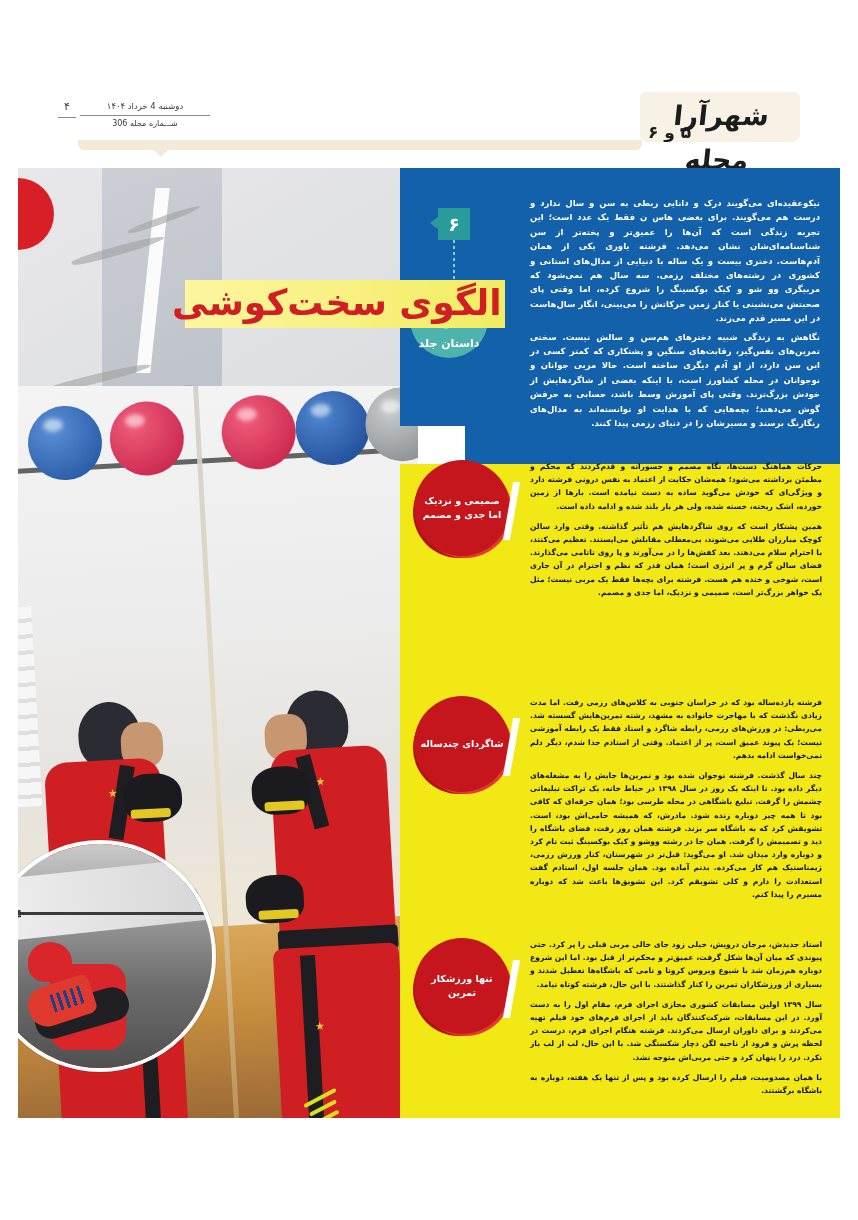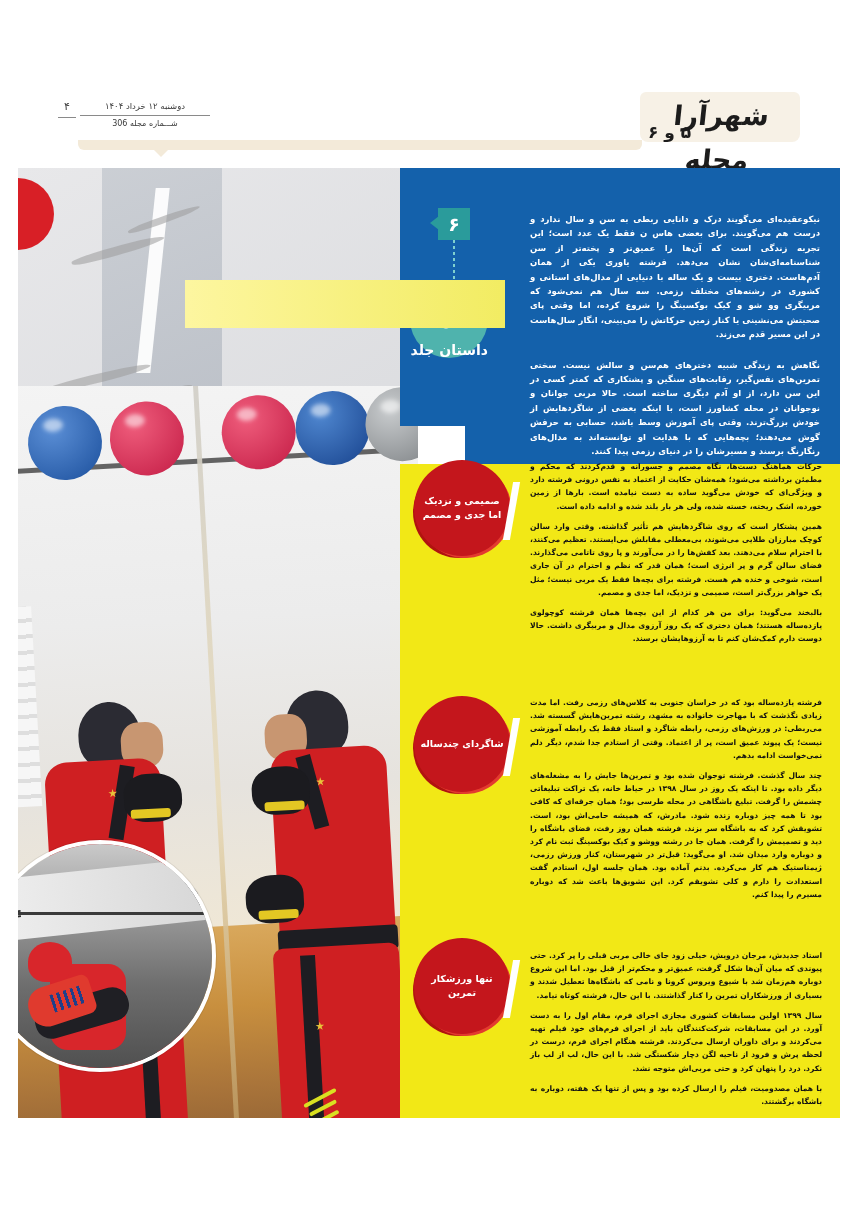--- a/index.html
+++ b/index.html
@@ -91,37 +91,37 @@
   .k-boot:after{content:"";position:absolute;right:8px;top:10px;width:34px;height:18px;
                 background:repeating-linear-gradient(90deg,#1f3f8a 0 3px,transparent 3px 7px);}
   .k-head{position:absolute;left:-4px;top:6px;width:44px;height:40px;background:#d8262b;border-radius:50% 50% 40% 40%;}
   .ropes{position:absolute;left:0;top:68px;width:240px;height:3px;background:#3a3a3a;}
 
   
   .blue-box{position:absolute;right:0;top:0;width:440px;height:258px;background:#1461ab;}
   .blue-notch{position:absolute;right:0;top:258px;width:375px;height:38px;background:#1461ab;}
   .blue-body{position:absolute;right:20px;top:28px;width:290px;direction:rtl;text-align:justify;
              color:#ffffff;font-size:8.5px;line-height:14.4px;font-weight:bold;}
-  .blue-body p{margin:16px 0 4px 0;}
+  .blue-body p{margin:0 0 4px 0;}
 
   .lead-label{position:absolute;right:336px;top:38px;width:200px;direction:rtl;text-align:left;
               font-size:9px;line-height:15px;color:#1d1d1d;font-weight:bold;
               background:#ffffff;padding:3px 5px;box-decoration-break:clone;}
 
   .num-tag{position:absolute;right:370px;top:40px;width:32px;height:32px;background:#2a9b9b;
            color:#fff;font-size:19px;font-weight:bold;text-align:center;line-height:32px;}
   .num-tag:after{content:"";position:absolute;left:-8px;top:8px;
            border-top:7px solid transparent;border-bottom:7px solid transparent;
            border-right:9px solid #2a9b9b;}
   .dotline{position:absolute;right:385px;top:72px;width:2px;height:42px;
            background:repeating-linear-gradient(180deg,#7fd0cf 0 3px,transparent 3px 6px);}
 
   .cover-badge{position:absolute;right:352px;top:112px;width:78px;height:78px;border-radius:50%;
                background:#4fb3ad;color:#fff;text-align:center;}
-  .cover-badge .cb-label{position:absolute;bottom:0;width:100%;font-size:14px;font-weight:bold;direction:rtl;text-align:right;}
+  .cover-badge .cb-label{position:absolute;bottom:8px;width:100%;font-size:11px;font-weight:bold;direction:rtl;}
 
   
   .head-plate{position:absolute;right:335px;top:112px;width:320px;height:48px;
               background:linear-gradient(90deg,#fdf6a0,#f2ec62);}
   .headline{position:absolute;right:318px;top:110px;width:350px;text-align:left;direction:rtl;
             color:#cf1f22;font-size:36px;font-weight:bold;line-height:50px;letter-spacing:-1px;}
 
   
   .yellow{position:absolute;right:0;top:296px;width:440px;height:654px;background:#f2e816;}
 
@@ -148,21 +148,21 @@
   <div class="logo-wrap">
     <div class="logo-plate"></div>
     <div class="logo-text">
       <span>شهرآرا</span>
       <span>محله</span>
     </div>
     <div class="logo-sub">۵ و ۶</div>
   </div>
 
   <div class="mast-info">
-    <div class="mast-date">دوشنبه ۱۲ خرداد ۱۴۰۴</div>
+    <div class="mast-date">دوشنبه 4 خرداد ۱۴۰۴</div>
     <div class="mast-divider"></div>
     <div class="mast-issue">شـــماره مجله 306</div>
   </div>
 
   <div class="mast-page">
     <div class="pnum">۴</div>
     <div class="pline"></div>
   </div>
 
   <div class="mast-rule"></div>
@@ -279,51 +279,51 @@
         <polygon points="35,46 40,46 37.5,50" fill="#2f6f6c"></polygon>
         <line x1="37.5" y1="4" x2="37.5" y2="34" stroke="#4fb3ad" stroke-width="1.2"></line>
       </g>
       <path d="M18 44 q6 -7 12 0 q6 7 12 0 q6 -7 12 0" fill="none" stroke="#ffffff" stroke-width="2"></path>
     </svg>
     <div class="cb-label">داستان جلد</div>
   </div>
 
 
   <div class="head-plate"></div>
+  <div class="headline">الگوی سخت‌کوشی</div>
 
   <div class="yellow"></div>
 
   <div class="sec" style="top:292px;">
     <div class="badge">
       <span>صمیمی و نزدیک اما جدی و مصمم</span>
     </div>
     <div class="wedge" style="left:108px;top:22px;"></div>
     <div class="txt" style="top:0;">
       <p>حرکات هماهنگ دست‌ها، نگاه مصمم و جسورانه و قدم‌کردند که محکم و مطمئن برداشته می‌شود؛ همه‌شان حکایت از اعتماد به نفس درونی فرشته دارد و ویژگی‌ای که خودش می‌گوید ساده به دست نیامده است. بارها از زمین خورده، اشک ریخته، خسته شده، ولی هر بار بلند شده و ادامه داده است.</p>
       <p>همین پشتکار است که روی شاگردهایش هم تأثیر گذاشته. وقتی وارد سالن کوچک مبارزان طلایی می‌شوند، بی‌معطلی مقابلش می‌ایستند. تعظیم می‌کنند، با احترام سلام می‌دهند. بعد کفش‌ها را در می‌آورند و پا روی تاتامی می‌گذارند. فضای سالن گرم و پر انرژی است؛ همان قدر که نظم و احترام در آن جاری است، شوخی و خنده هم هست. فرشته برای بچه‌ها فقط یک مربی نیست؛ مثل یک خواهر بزرگ‌تر است، صمیمی و نزدیک، اما جدی و مصمم.</p>
-      <p>بالبخند می‌گوید: برای من هر کدام از این بچه‌ها همان فرشته کوچولوی یازده‌ساله هستند؛ همان دختری که یک روز آرزوی مدال و مربیگری داشت. حالا دوست دارم کمک‌شان کنم تا به آرزوهایشان برسند.</p>
     </div>
   </div>
 
   <div class="sec" style="top:528px;">
     <div class="badge">
       <span>شاگرد‌ای چندساله</span>
     </div>
     <div class="wedge" style="left:108px;top:22px;"></div>
     <div class="txt" style="top:0;">
       <p>فرشته یازده‌ساله بود که در خراسان جنوبی به کلاس‌های رزمی رفت. اما مدت زیادی نگذشت که با مهاجرت خانواده به مشهد، رشته تمرین‌هایش گسسته شد. می‌ربطی: در ورزش‌های رزمی، رابطه شاگرد و استاد فقط یک رابطه آموزشی نیست؛ یک پیوند عمیق است، پر از اعتماد. وقتی از استادم جدا شدم، دیگر دلم نمی‌خواست ادامه بدهم.</p>
       <p>چند سال گذشت. فرشته نوجوان شده بود و تمرین‌ها جایش را به مشغله‌های دیگر داده بود. تا اینکه یک روز در سال ۱۳۹۸ در حیاط خانه، یک تراکت تبلیغاتی چشمش را گرفت. تبلیغ باشگاهی در محله طرسی بود؛ همان جرقه‌ای که کافی بود تا همه چیز دوباره زنده شود. مادرش، که همیشه حامی‌اش بود، است. تشویقش کرد که به باشگاه سر بزند. فرشته همان روز رفت، فضای باشگاه را دید و تصمیمش را گرفت. همان جا در رشته ووشو و کیک بوکسینگ ثبت نام کرد و دوباره وارد میدان شد. او می‌گوید: قبل‌تر در شهرستان، کنار ورزش رزمی، ژیمناستیک هم کار می‌کرده. بدنم آماده بود. همان جلسه اول، استادم گفت استعدادت را دارم و کلی تشویقم کرد. این تشویق‌ها باعث شد که دوباره مسیرم را پیدا کنم.</p>
     </div>
   </div>
 
   <div class="sec" style="top:770px;">
     <div class="badge">
       <span>تنها ورزشکار تمرین</span>
     </div>
     <div class="wedge" style="left:108px;top:22px;"></div>
-    <div class="txt" style="top:11px;margin-left:8px;">
+    <div class="txt" style="top:0;margin-left:8px;">
       <p>استاد جدیدش، مرجان درویش، خیلی زود جای خالی مربی قبلی را پر کرد. حتی پیوندی که میان آن‌ها شکل گرفت، عمیق‌تر و محکم‌تر از قبل بود. اما این شروع دوباره هم‌زمان شد با شیوع ویروس کرونا و نامی که باشگاه‌ها تعطیل شدند و بسیاری از ورزشکاران تمرین را کنار گذاشتند. با این حال، فرشته کوتاه نیامد.</p>
       <p>سال ۱۳۹۹ اولین مسابقات کشوری مجازی اجرای فرم، مقام اول را به دست آورد. در این مسابقات، شرکت‌کنندگان باید از اجرای فرم‌های خود فیلم تهیه می‌کردند و برای داوران ارسال می‌کردند. فرشته هنگام اجرای فرم، درست در لحظه پرش و فرود از ناحیه لگن دچار شکستگی شد. با این حال، لب از لب باز نکرد. درد را پنهان کرد و حتی مربی‌اش متوجه نشد.</p>
       <p>با همان مصدومیت، فیلم را ارسال کرده بود و پس از تنها یک هفته، دوباره به باشگاه برگشتند.</p>
     </div>
   </div>
 
 </div>
 
 </body></html>

